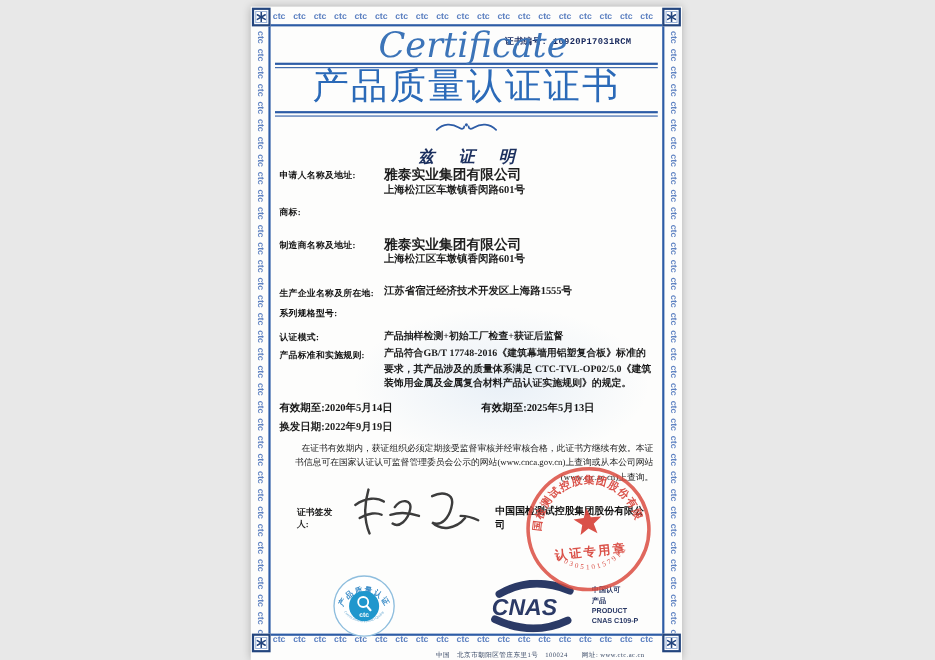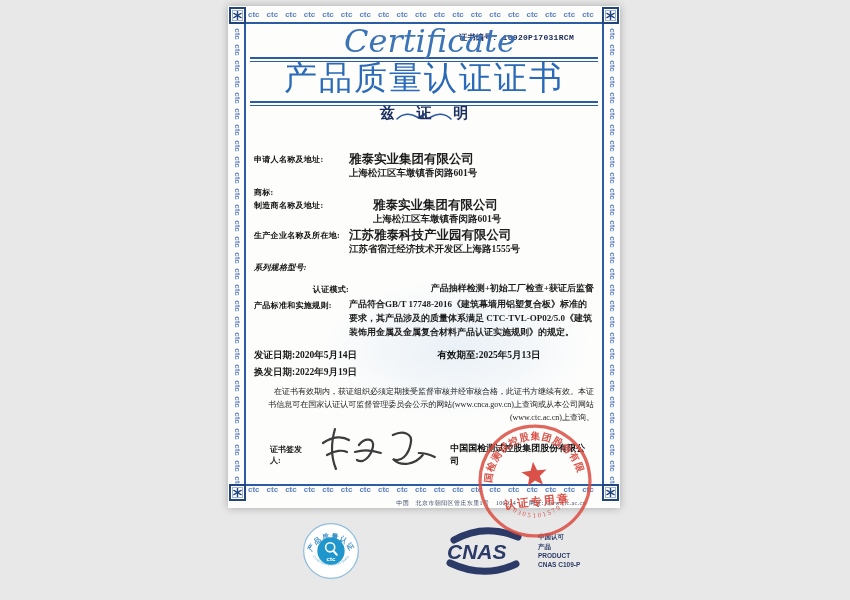--- a/index.html
+++ b/index.html
@@ -1,20 +1,20 @@
 <!DOCTYPE html>
 <html><head>
 <meta charset="utf-8">
 <style>
   * { margin:0; padding:0; box-sizing:border-box; }
   html,body { width:850px; height:600px; overflow:hidden; }
   body { background:#e8e8e8; font-family:"Liberation Serif","DejaVu Serif",serif; position:relative; }
 
   .paper {
-    position:absolute; left:228px; top:6px; width:392px; height:502px;
+    position:absolute; left:228px; top:6px; width:392px; height:594px;
     background:#fdfdfc; box-shadow:0 0 8px rgba(0,0,0,.28);
   }
 
   
   .ctc-row, .ctc-col { position:absolute; overflow:hidden; color:#5d81c1;
     font-family:"Liberation Sans",sans-serif; font-weight:bold; font-size:8px; }
   .ctc-row { left:20px; right:20px; height:11px; white-space:nowrap; letter-spacing:0; line-height:11px; }
   .ctc-row span { margin-right:7px; }
   .ctc-top { top:3px; }
   .ctc-bottom { bottom:13px; }
@@ -41,32 +41,32 @@
   .script-title { position:absolute; top:-2px; left:12px; right:0; text-align:center;
     font-family:"DejaVu Serif","Liberation Serif",serif; font-style:italic;
     font-size:32px; color:#3c74b8; z-index:2; }
   .rule { position:absolute; left:4px; right:4px; height:5px;
     border-top:2px solid #2d5ca6; border-bottom:1px solid #2d5ca6; }
   .rule1 { top:33px; } .rule2 { top:77px; }
   .big-title { position:absolute; top:37px; left:0; right:0; text-align:center;
     font-family:"Liberation Sans",sans-serif; font-weight:normal; font-size:33px;
     color:#2b6ab8; letter-spacing:2px; line-height:1; }
   .ornament { position:absolute; top:84px; left:0; right:0; text-align:center; }
-  .attest { position:absolute; top:80px; left:0; right:0; text-align:center;
-    font-size:15px; font-weight:bold; color:#1b2f5e; letter-spacing:9px; text-indent:9px; }
+  .attest { position:absolute; top:109px; left:0; right:0; text-align:center;
+    font-size:15px; font-weight:bold; color:#1b2f5e; letter-spacing:9px; text-indent:9px;font-style:italic; }
 
   .body { position:absolute; top:128px; left:8px; right:8px; color:#1d1d1d; }
   .row { display:grid; grid-template-columns:95px 1fr; margin-bottom:5px; }
   .lbl { font-size:8px; font-weight:bold; color:#111; padding-top:2px; letter-spacing:.3px; }
   .val1 { font-size:12.5px; font-weight:bold; line-height:1.2; }
   .val2 { font-size:9.5px; font-weight:bold; line-height:1.35; }
   .val-prod { font-size:13.5px; font-weight:bold; }
   .val-small { font-size:9px; font-weight:bold; line-height:1.55; }
-  .r-trademark { margin-bottom:0; } .r-maker { margin-bottom:2px;gap:24px; }
-  .r-series { margin-bottom:9px;font-style:italic; } .r-mode { margin-bottom:2px;text-align:right; }
+  .r-trademark { margin-bottom:17px; } .r-maker { margin-bottom:16px; }
+  .r-series { margin-bottom:9px; } .r-mode { margin-bottom:2px; }
 
   .dates { display:flex; margin-top:9px; font-size:9.5px; font-weight:bold; color:#141414; }
   .dates .issued { flex:0 0 54%; }
   .reissued { margin-top:4px; font-size:9.5px; font-weight:bold; }
   .notice { margin-top:7px; font-size:8px; line-height:1.6; text-indent:2em; color:#222;text-align:right; }
   .contact { margin-top:1px; font-size:8px; font-weight:bold; text-indent:1em; }
 
   .signer { display:flex; align-items:center; margin-top:12px; position:relative; }
   .signer-lbl { font-size:8px; font-weight:bold;margin-left:16px; }
   .sig { margin:-14px 0 0 4px; }
@@ -243,39 +243,38 @@
       <div class="row r-maker">
         <div class="lbl">制造商名称及地址:</div>
         <div>
           <div class="val1">雅泰实业集团有限公司</div>
           <div class="val2">上海松江区车墩镇香闵路601号</div>
         </div>
       </div>
       <div class="row">
         <div class="lbl">生产企业名称及所在地:</div>
         <div>
-          <div class="val1">江苏雅泰科技产业园有限公司</div>
           <div class="val2">江苏省宿迁经济技术开发区上海路1555号</div>
         </div>
       </div>
       <div class="row r-series">
         <div class="lbl">系列规格型号:</div>
         <div class="val1"></div>
       </div>
       <div class="row r-mode">
         <div class="lbl">认证模式:</div>
         <div class="val-small">产品抽样检测+初始工厂检查+获证后监督</div>
       </div>
       <div class="row">
         <div class="lbl">产品标准和实施规则:</div>
         <div class="val-small">产品符合GB/T 17748-2016《建筑幕墙用铝塑复合板》标准的要求，其产品涉及的质量体系满足 CTC-TVL-OP02/5.0《建筑装饰用金属及金属复合材料产品认证实施规则》的规定。</div>
       </div>
 
       <div class="dates">
-        <div class="issued">发证日期:2020年5月14日</div>
+        <div class="issued">有效期至:2020年5月14日</div>
         <div>有效期至:2025年5月13日</div>
       </div>
       <div class="reissued">换发日期:2022年9月19日</div>
 
       <div class="notice">在证书有效期内，获证组织必须定期接受监督审核并经审核合格，此证书方继续有效。本证书信息可在国家认证认可监督管理委员会公示的网站(www.cnca.gov.cn)上查询或从本公司网站(www.ctc.ac.cn)上查询。</div>
 
       <div class="signer">
         <span class="signer-lbl">证书签发人:</span>
         <svg class="sig" width="132" height="50" viewBox="0 0 132 50">
           <g fill="none" stroke="#3c3c3c" stroke-width="2.2" stroke-linecap="round">

